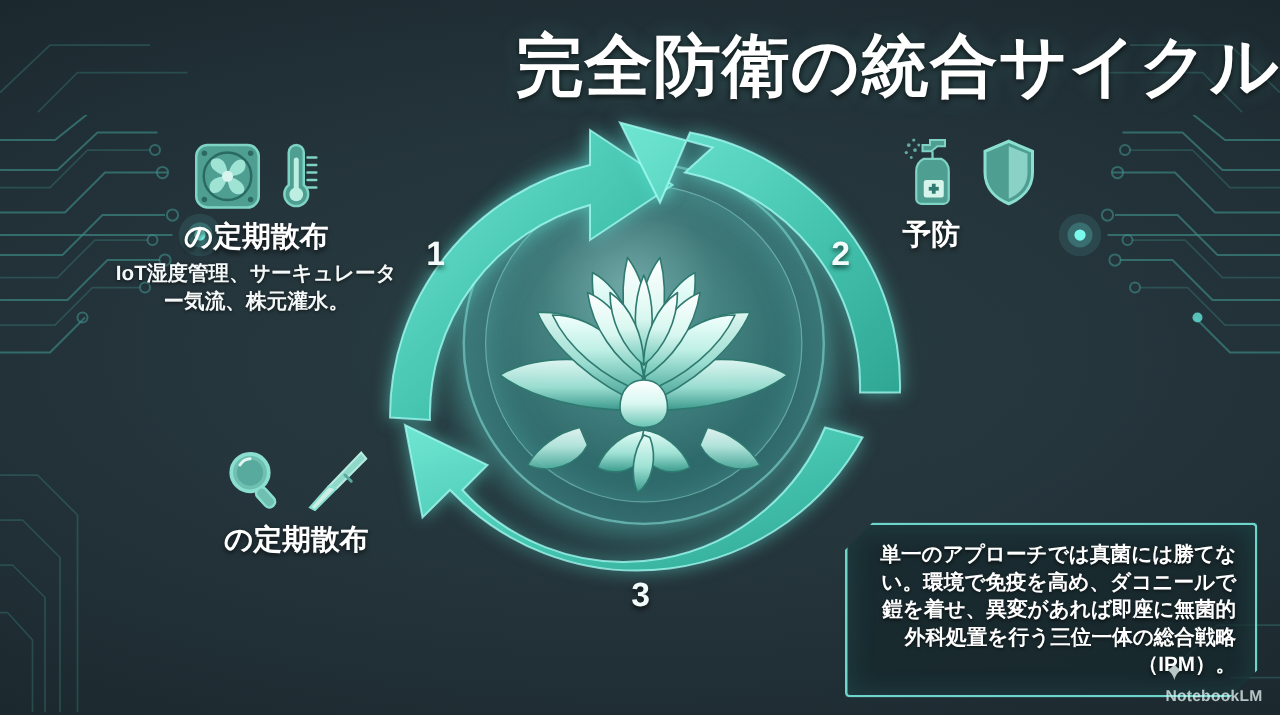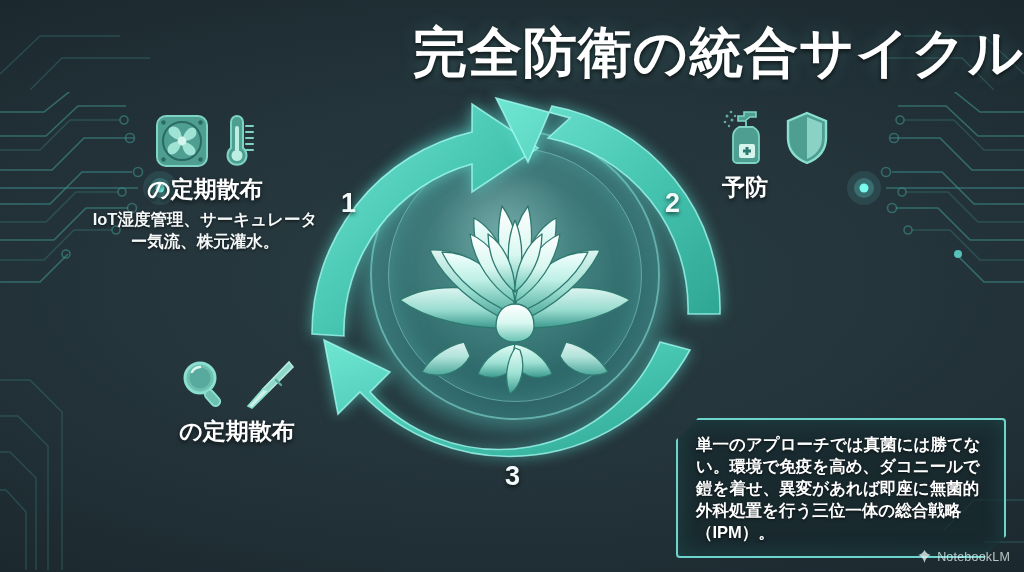--- a/index.html
+++ b/index.html
@@ -175,34 +175,35 @@
     clip-path: polygon(22px 0, 100% 0, 100% calc(100% - 22px), calc(100% - 22px) 100%, 0 100%, 0 22px);
     box-shadow: 0 0 16px rgba(100,235,220,0.35), inset 0 0 22px rgba(60,180,175,0.18);
   }
   .callout p {
     margin: 0;
     font-size: 16.5px;
     line-height: 1.34;
     font-weight: bold;
     color: #ffffff;
     text-shadow: 0 1px 3px rgba(0,0,0,0.7);
+    text-align: right;
   }
 
   
   .watermark {
     position: absolute;
     right: 14px;
     bottom: 8px;
     display: flex;
-    align-items: center;
     gap: 5px;
     font-size: 12.5px;
-    font-weight: normal;
+    font-weight: bold;
     color: rgba(226,240,238,0.78);
     letter-spacing: 0.2px;
+    flex-direction: column;
   }
 </style>
 </head>
 <body>
 
 <div id="stage">
 
   <div class="circuit" style="left:0; top:92px;">
     <svg width="240" height="210" viewBox="0 0 240 210">
       <path class="trace" d="M0 20 H44 L74 -4"></path>

